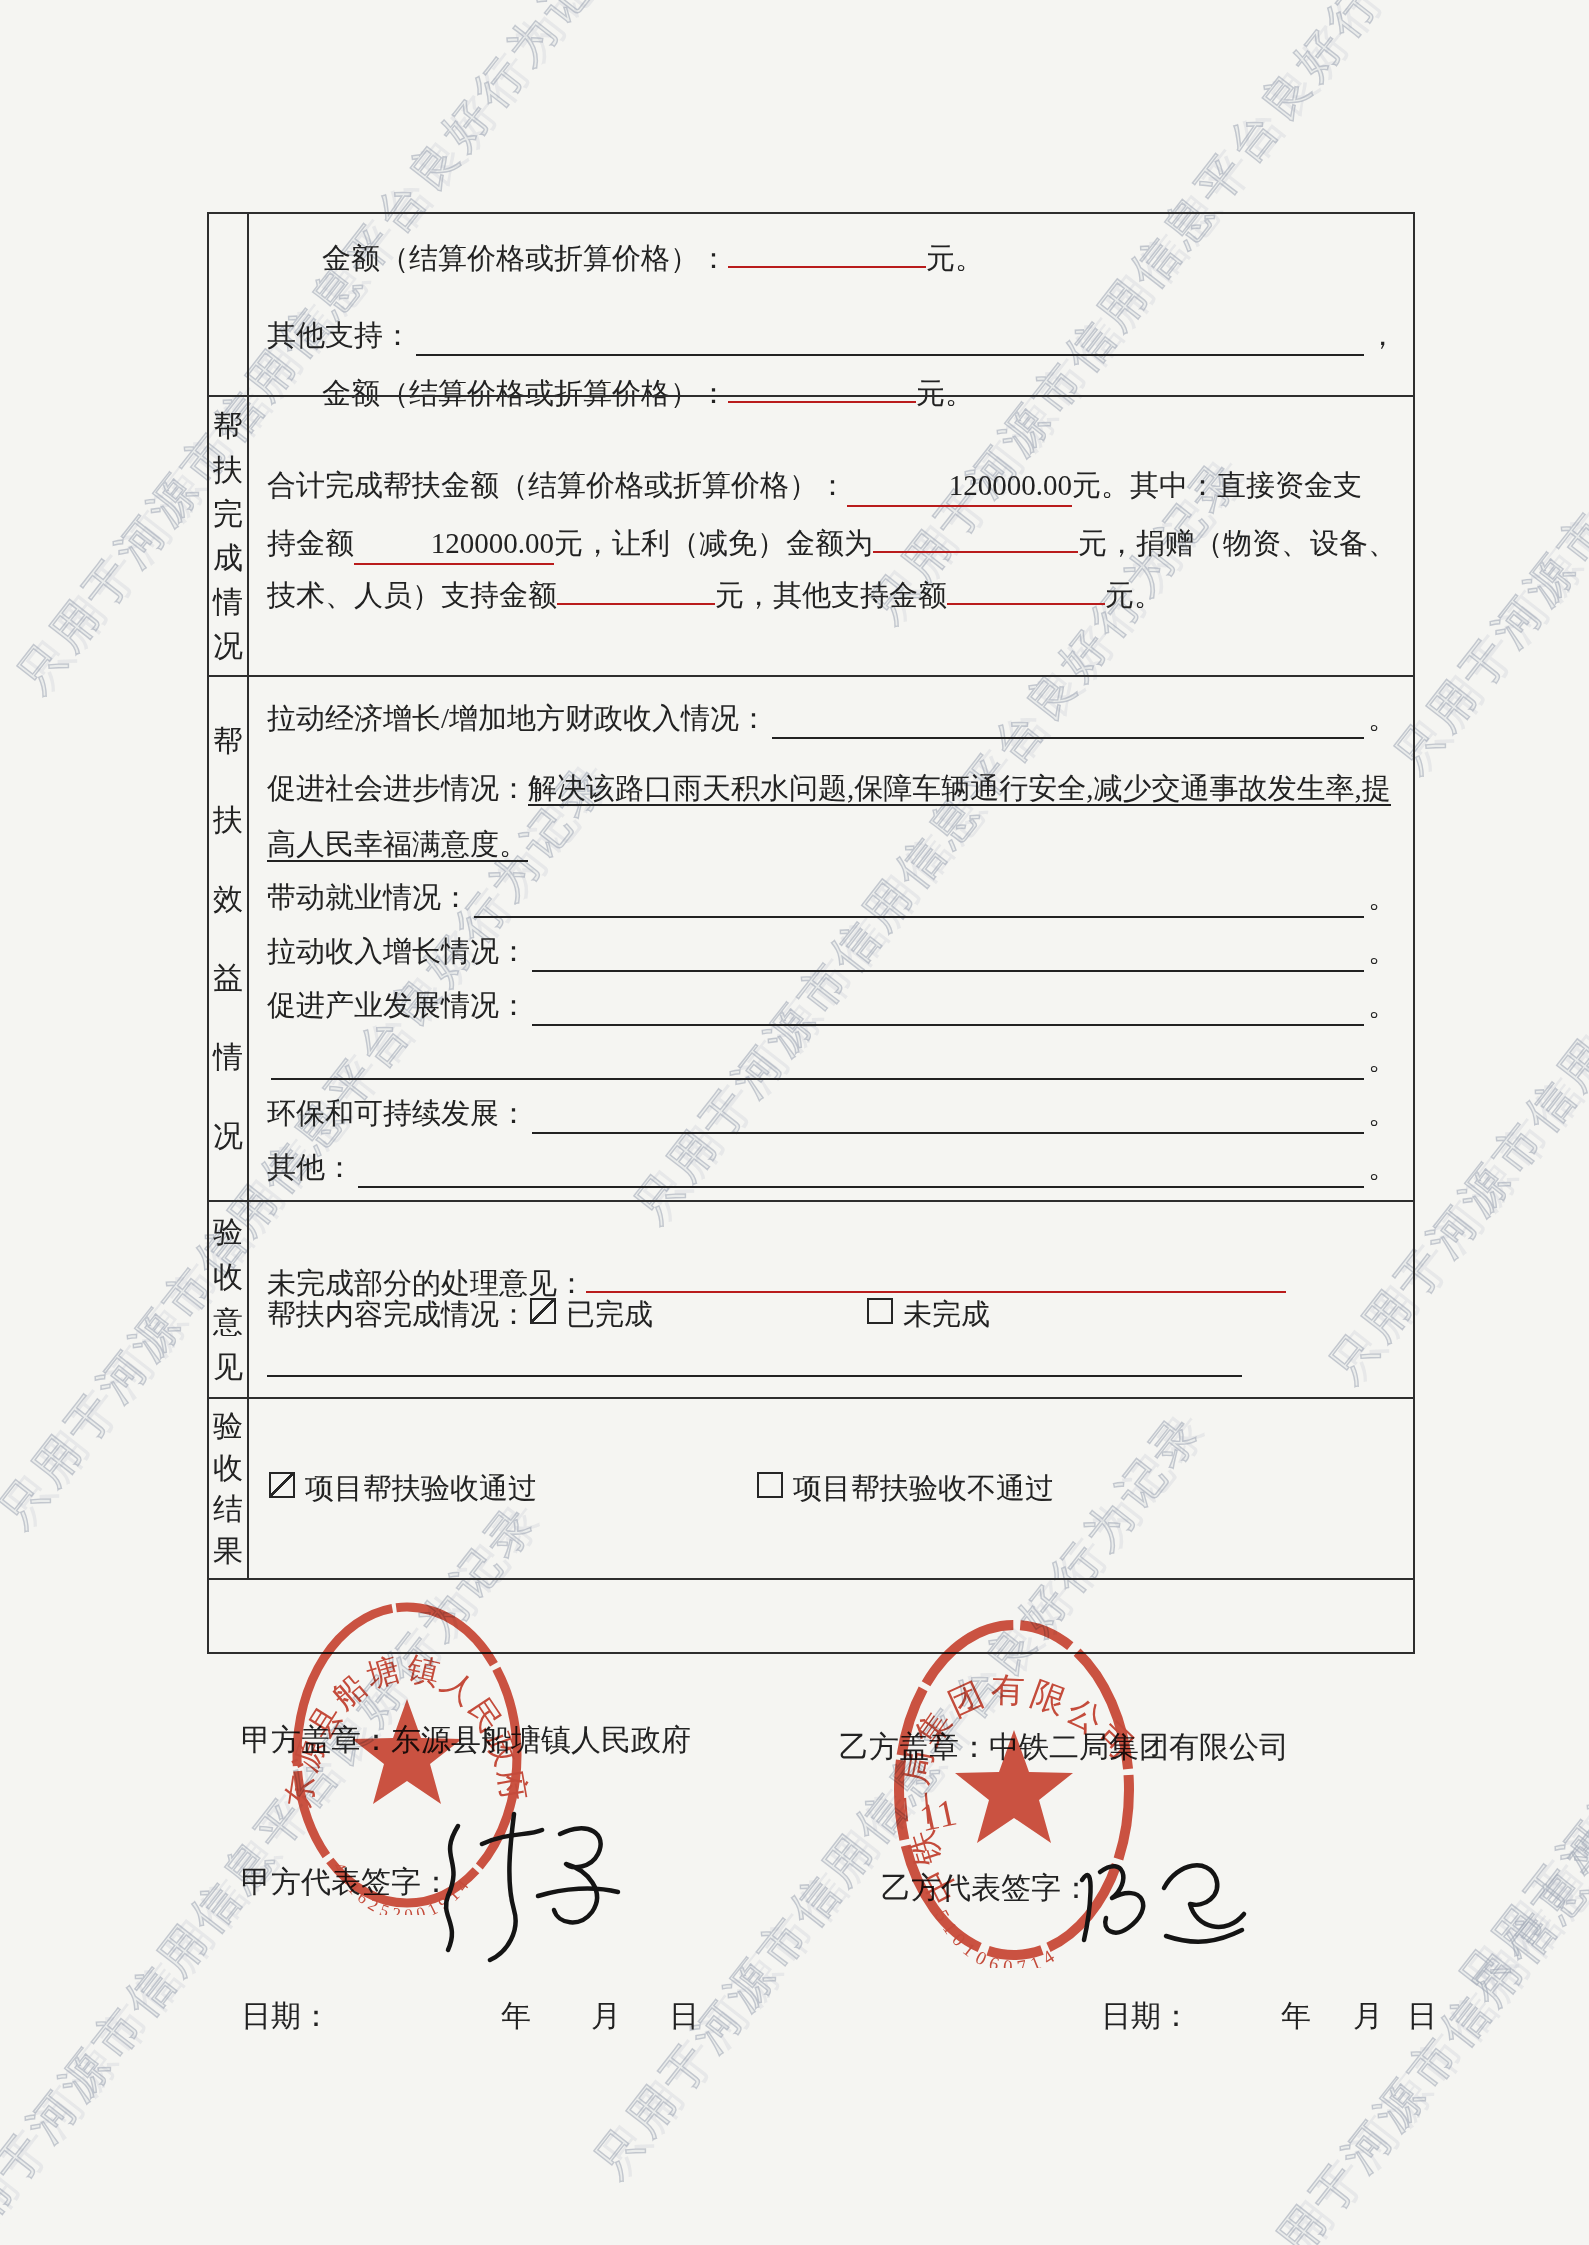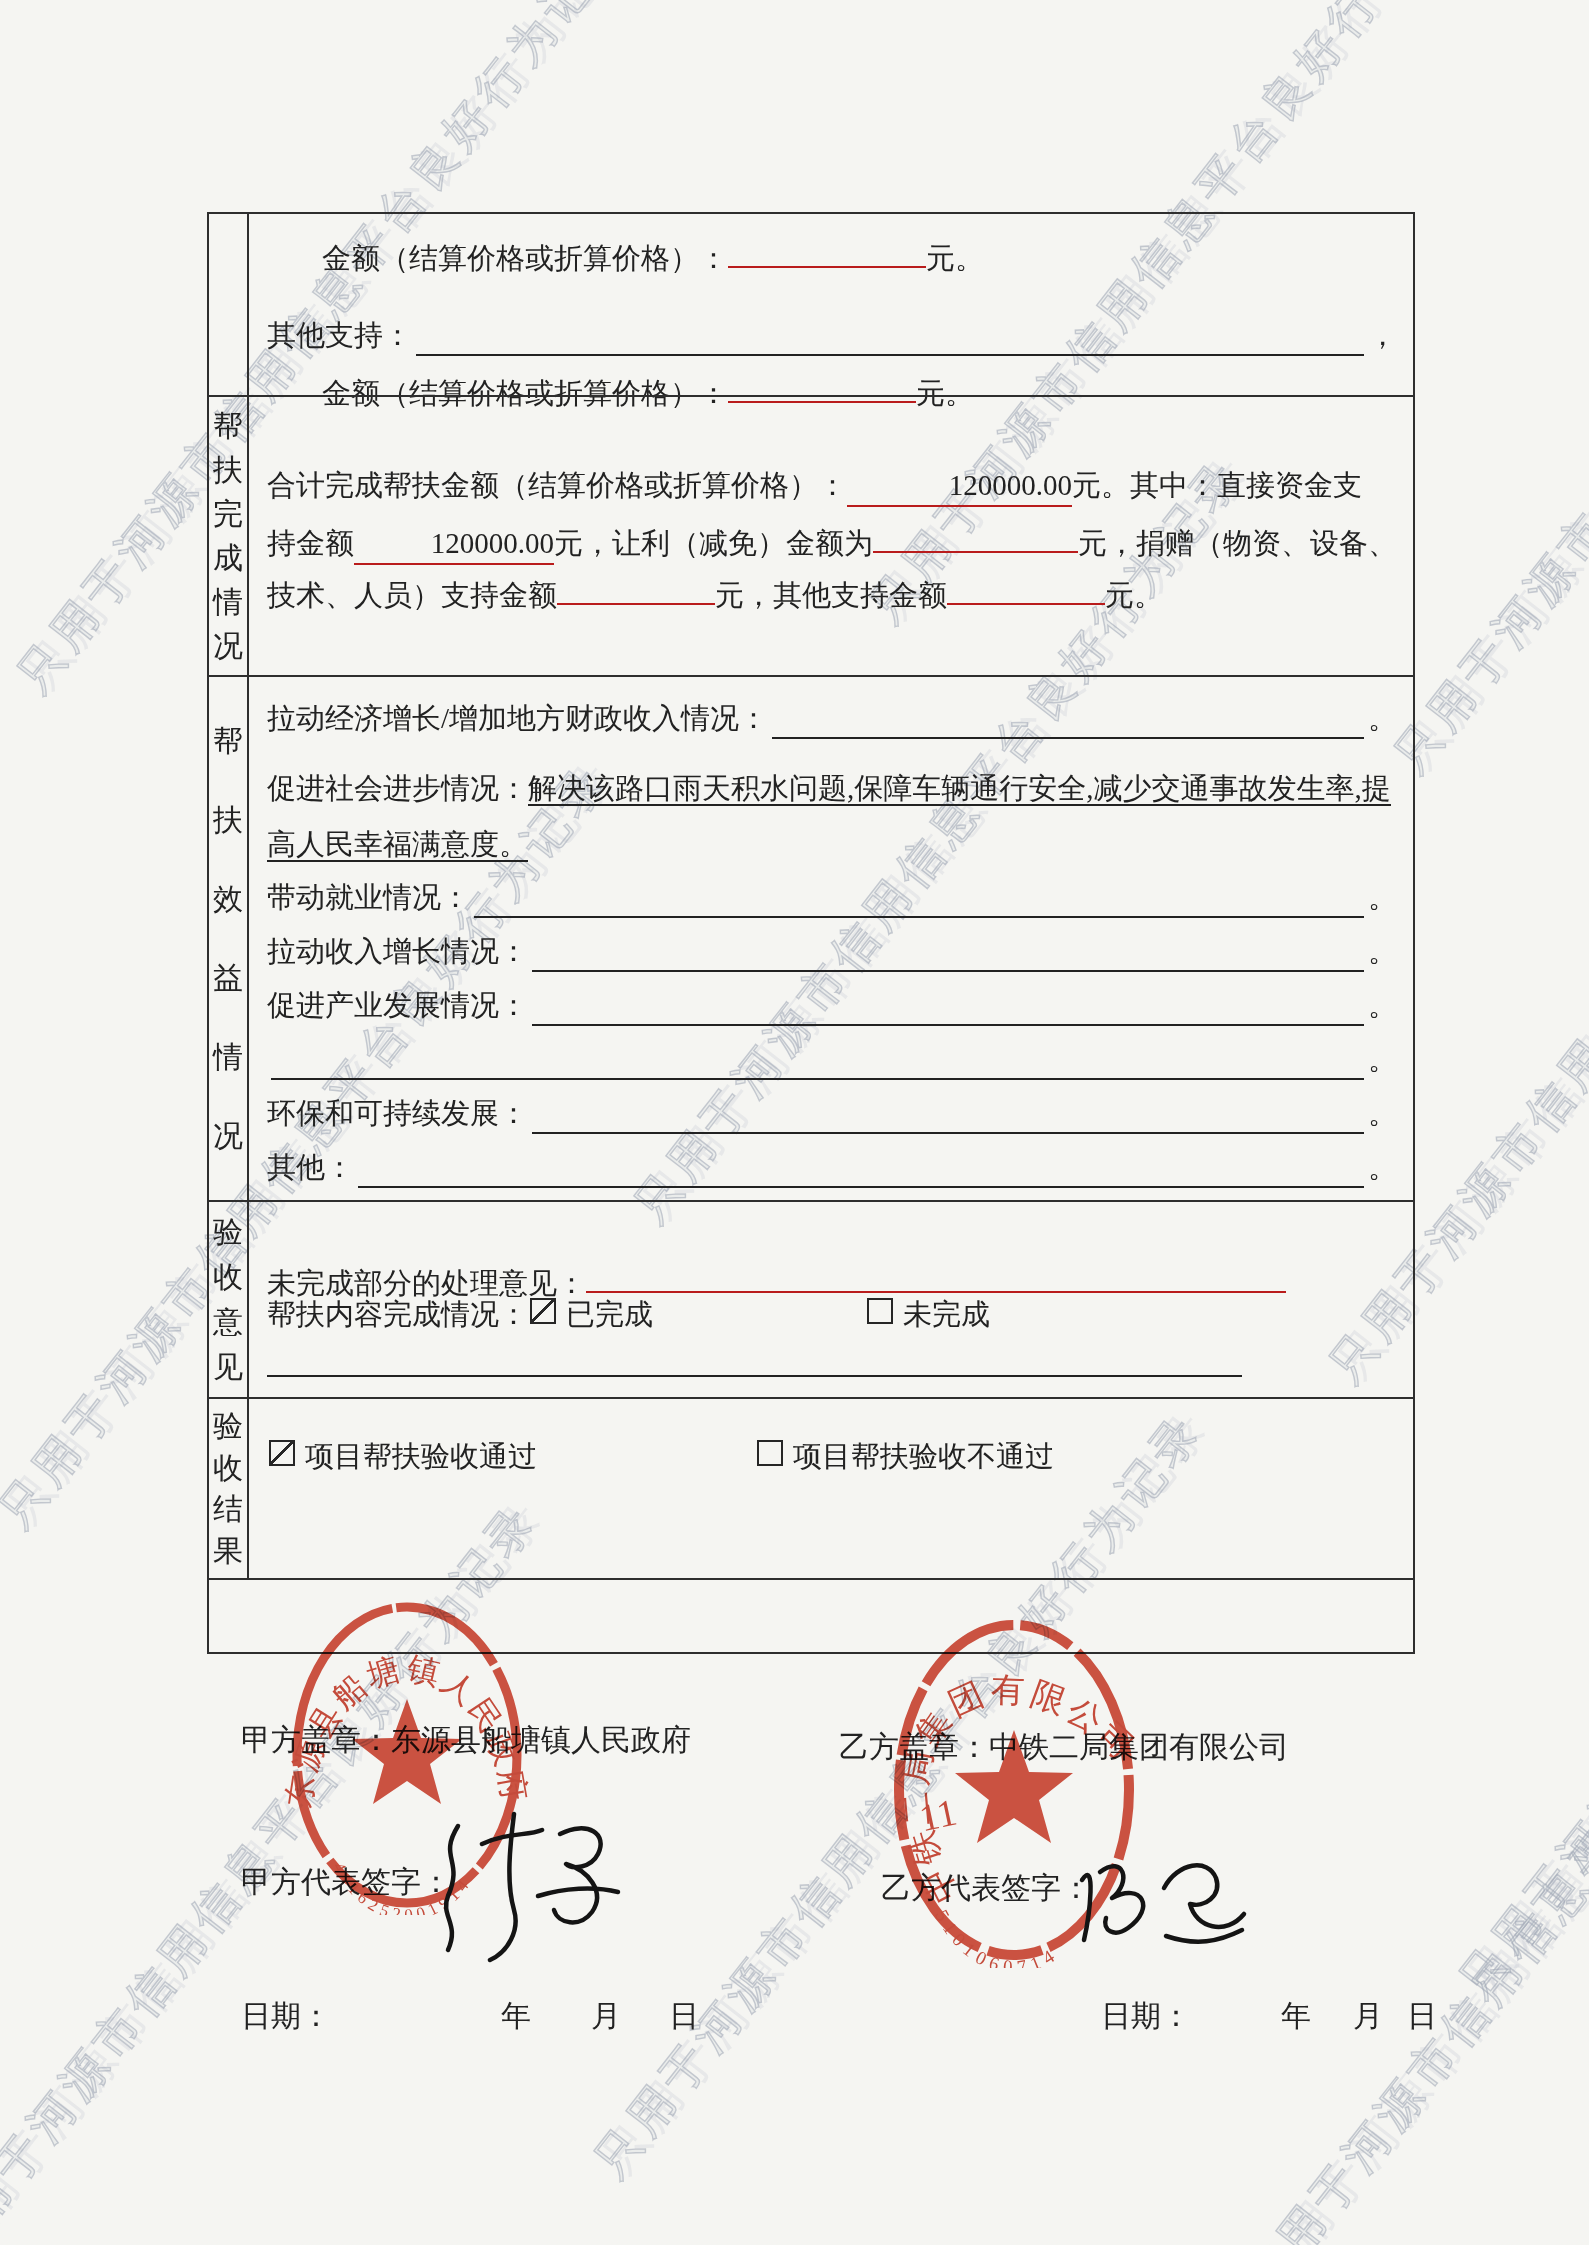--- a/index.html
+++ b/index.html
@@ -192,21 +192,21 @@
       </div>
     </div>
 
     <div class="row r5">
       <div class="lab">
           <div>验</div>
           <div>收</div>
           <div>结</div>
           <div>果</div>
         </div>
-      <div class="cnt" style="padding-top:36px">
+      <div class="cnt" style="padding-top:68px">
         <div class="line">
           <span class="cb checked"></span>
           <span>项目帮扶验收通过</span>
           <span class="sp" style="width:218px"></span>
           <span class="cb"></span>
           <span>项目帮扶验收不通过</span>
         </div>
       </div>
     </div>
 

